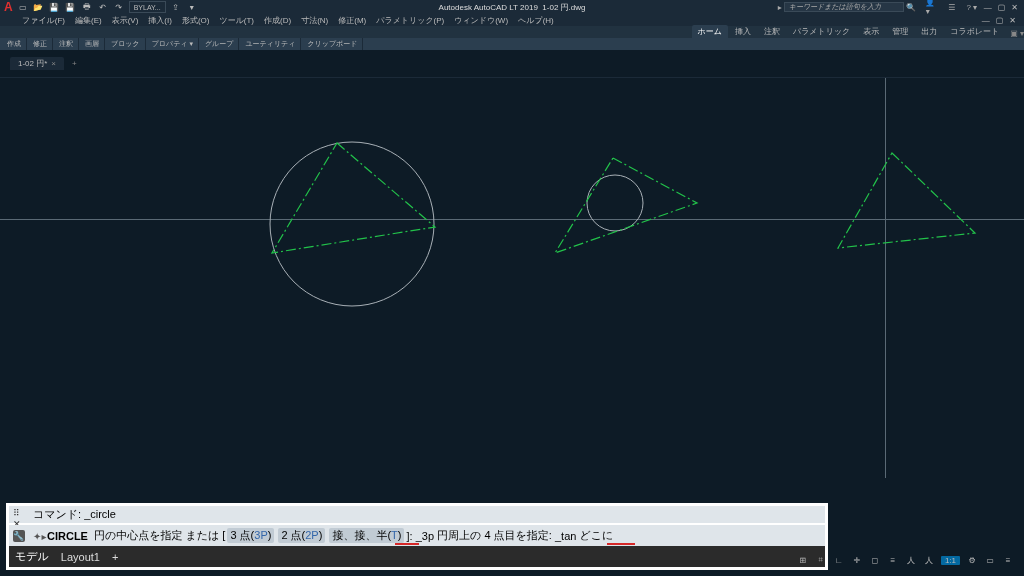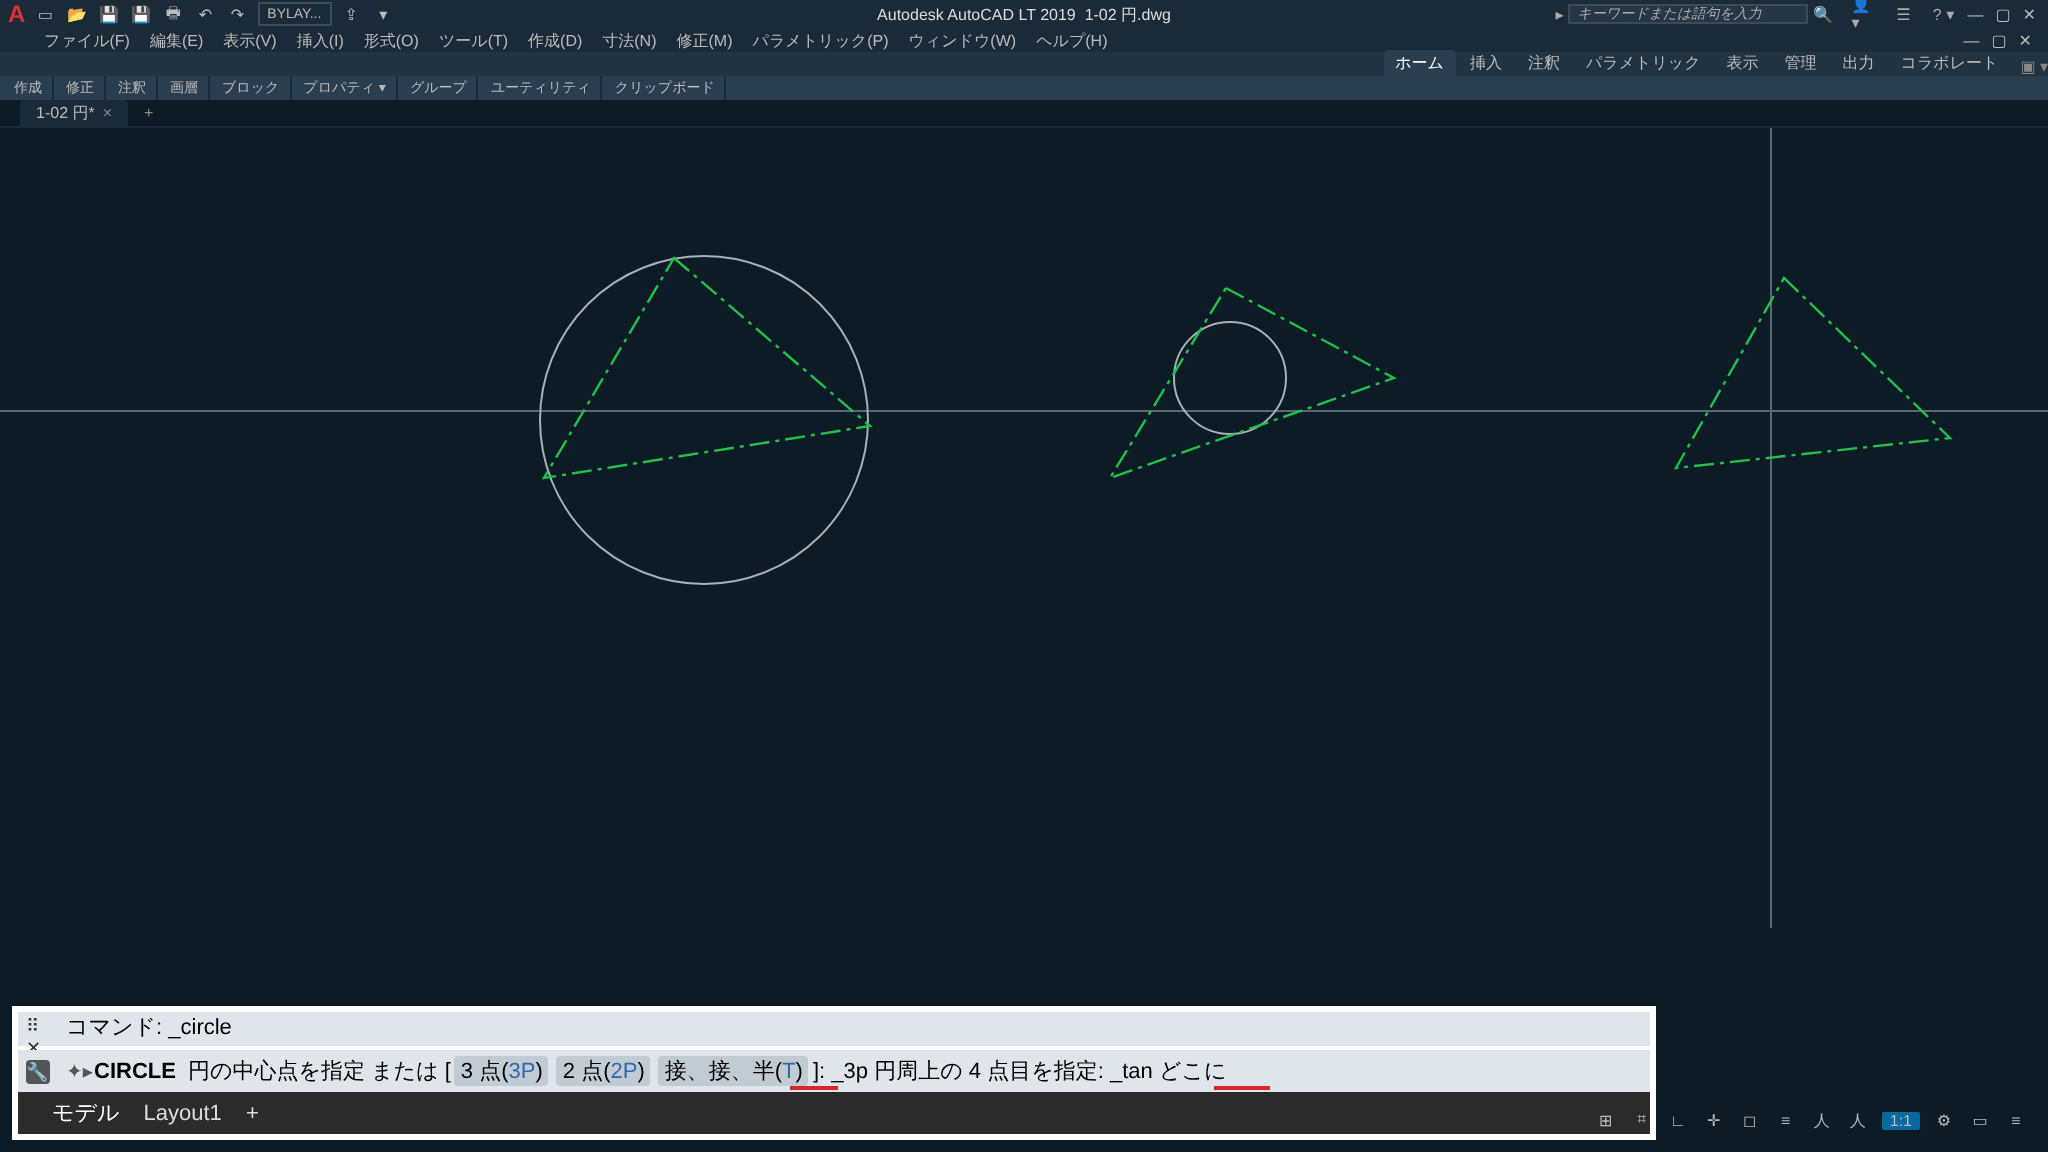--- a/index.html
+++ b/index.html
@@ -20,21 +20,21 @@
 .menubar .mitem { cursor: pointer; }
 
 .ribbon-tabs { height: 12px; background: #213240; display: flex; align-items: flex-end; font-size: 8px; color: #bbb; padding-left: 4px; gap: 1px; justify-content: flex-end; }
 .ribbon-tabs .rtab { padding: 1px 6px; cursor: pointer; border-top-left-radius: 2px; border-top-right-radius: 2px; }
 .ribbon-tabs .rtab.active { background: #2b3e4f; color: #fff; }
 .ribbon-tabs .appbtn { display: flex; align-items: center; gap: 2px; }
 
 .ribbon-panels { height: 12px; background: #2b3e4f; display: flex; align-items: center; font-size: 7px; color: #bbb; padding-left: 2px; gap: 1px; }
 .ribbon-panels .panel { padding: 1px 5px; border-right: 1px solid #1b2a38; }
 
-.doc-tabs { height: 14px; background: #0d1b26; display: flex; align-items: center; font-size: 8px; color: #bbb; padding-left: 10px; gap: 2px; border-bottom: 1px solid #1b2a38; }
+.doc-tabs { height: 28px; background: #0d1b26; display: flex; align-items: center; font-size: 8px; color: #bbb; padding-left: 10px; gap: 2px; border-bottom: 1px solid #1b2a38; }
 .doc-tabs .dtab { background: #1b2a38; padding: 1px 8px; border-top-left-radius: 2px; border-top-right-radius: 2px; display: flex; align-items: center; gap: 4px; }
 .doc-tabs .dtab .close { color: #888; }
 .doc-tabs .plus { padding: 0 6px; color: #888; }
 
 .canvas { position: relative; width: 1024px; height: 400px; background: #0d1b26; overflow: hidden; }
 .crosshair-v { position: absolute; top: 0; bottom: 0; width: 1px; background: #5a6a75; left: 885px; }
 .crosshair-h { position: absolute; left: 0; right: 0; height: 1px; background: #5a6a75; top: 141px; }
 .canvas svg { position: absolute; top: 0; left: 0; width: 100%; height: 100%; }
 
 .cmd-frame { position: absolute; left: 6px; right: 196px; bottom: 6px; background: #fff; padding: 3px; }
@@ -46,21 +46,21 @@
 .cmd-line .content { padding-left: 14px; display: flex; flex-wrap: wrap; align-items: center; gap: 0; }
 .cmd-line .opt { background: #c1cbd4; border-radius: 2px; padding: 0 3px; margin: 0 2px; }
 .cmd-line b { font-weight: bold; }
 .cmd-line .typed { color: #000; }
 .cmd-line .ul { position: absolute; height: 2px; background: #d62828; bottom: 1px; }
 .ul1 { left: 386px; width: 24px; }
 .ul2 { left: 598px; width: 28px; }
 
 .btabs { background: #2b2b2b; padding: 3px 6px; display: flex; align-items: center; gap: 12px; font-size: 11px; color: #ddd; }
 .btabs .btab { cursor: pointer; }
-.btabs .btab.active { color: #fff; font-weight: 500; margin-left: 11px; }
+.btabs .btab.active { color: #fff; font-weight: 500; }
 
 .statusbar { position: absolute; right: 10px; bottom: 10px; display: flex; align-items: center; gap: 6px; font-size: 8px; color: #bbb; }
 .statusbar .sico { width: 12px; height: 12px; display: flex; align-items: center; justify-content: center; }
 .statusbar .ratio { background: #0369a1; padding: 0 4px; border-radius: 1px; }
 </style>
 </head>
 <body>
 
 <div class="titlebar">
   <span class="logo">A</span>

